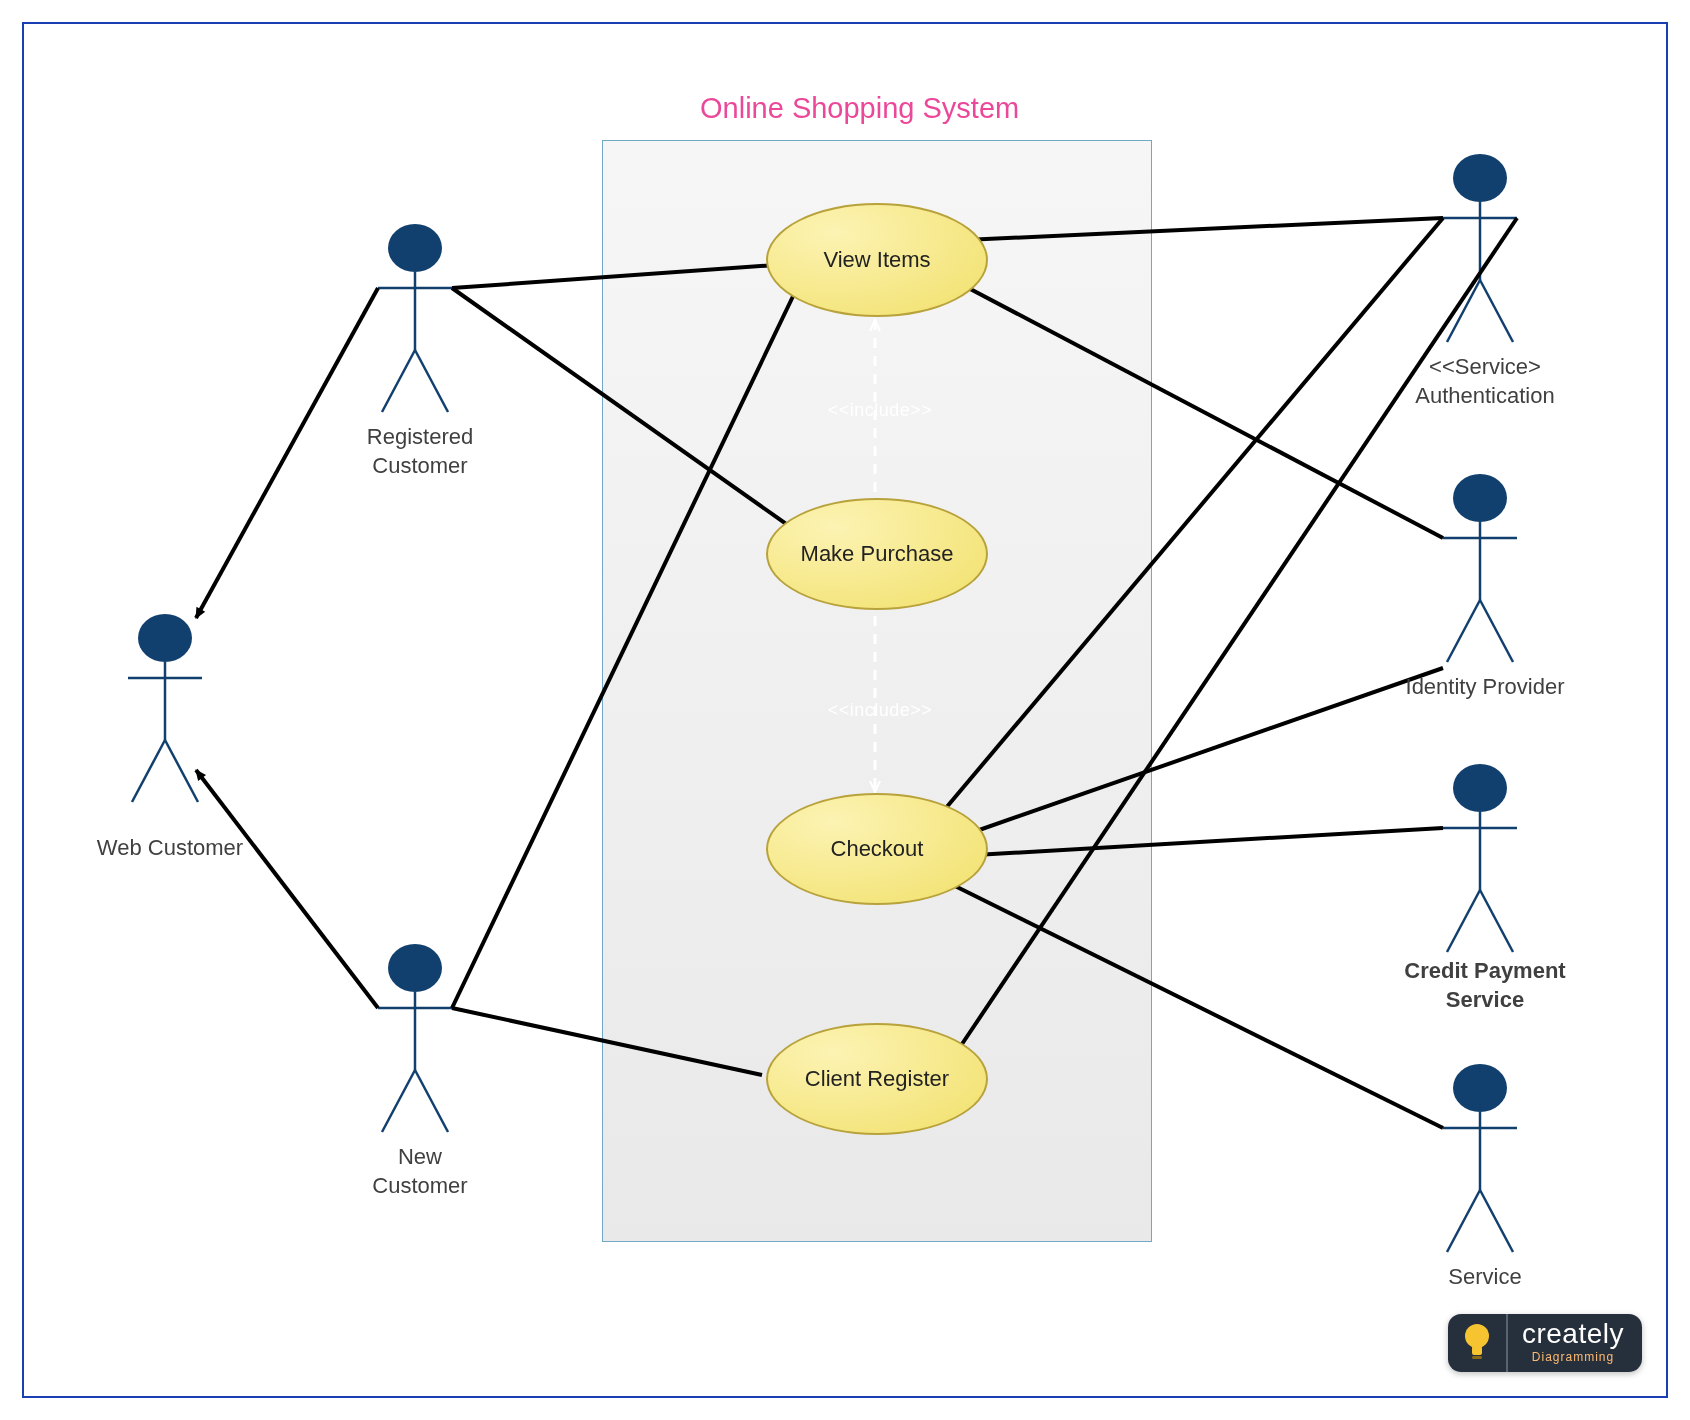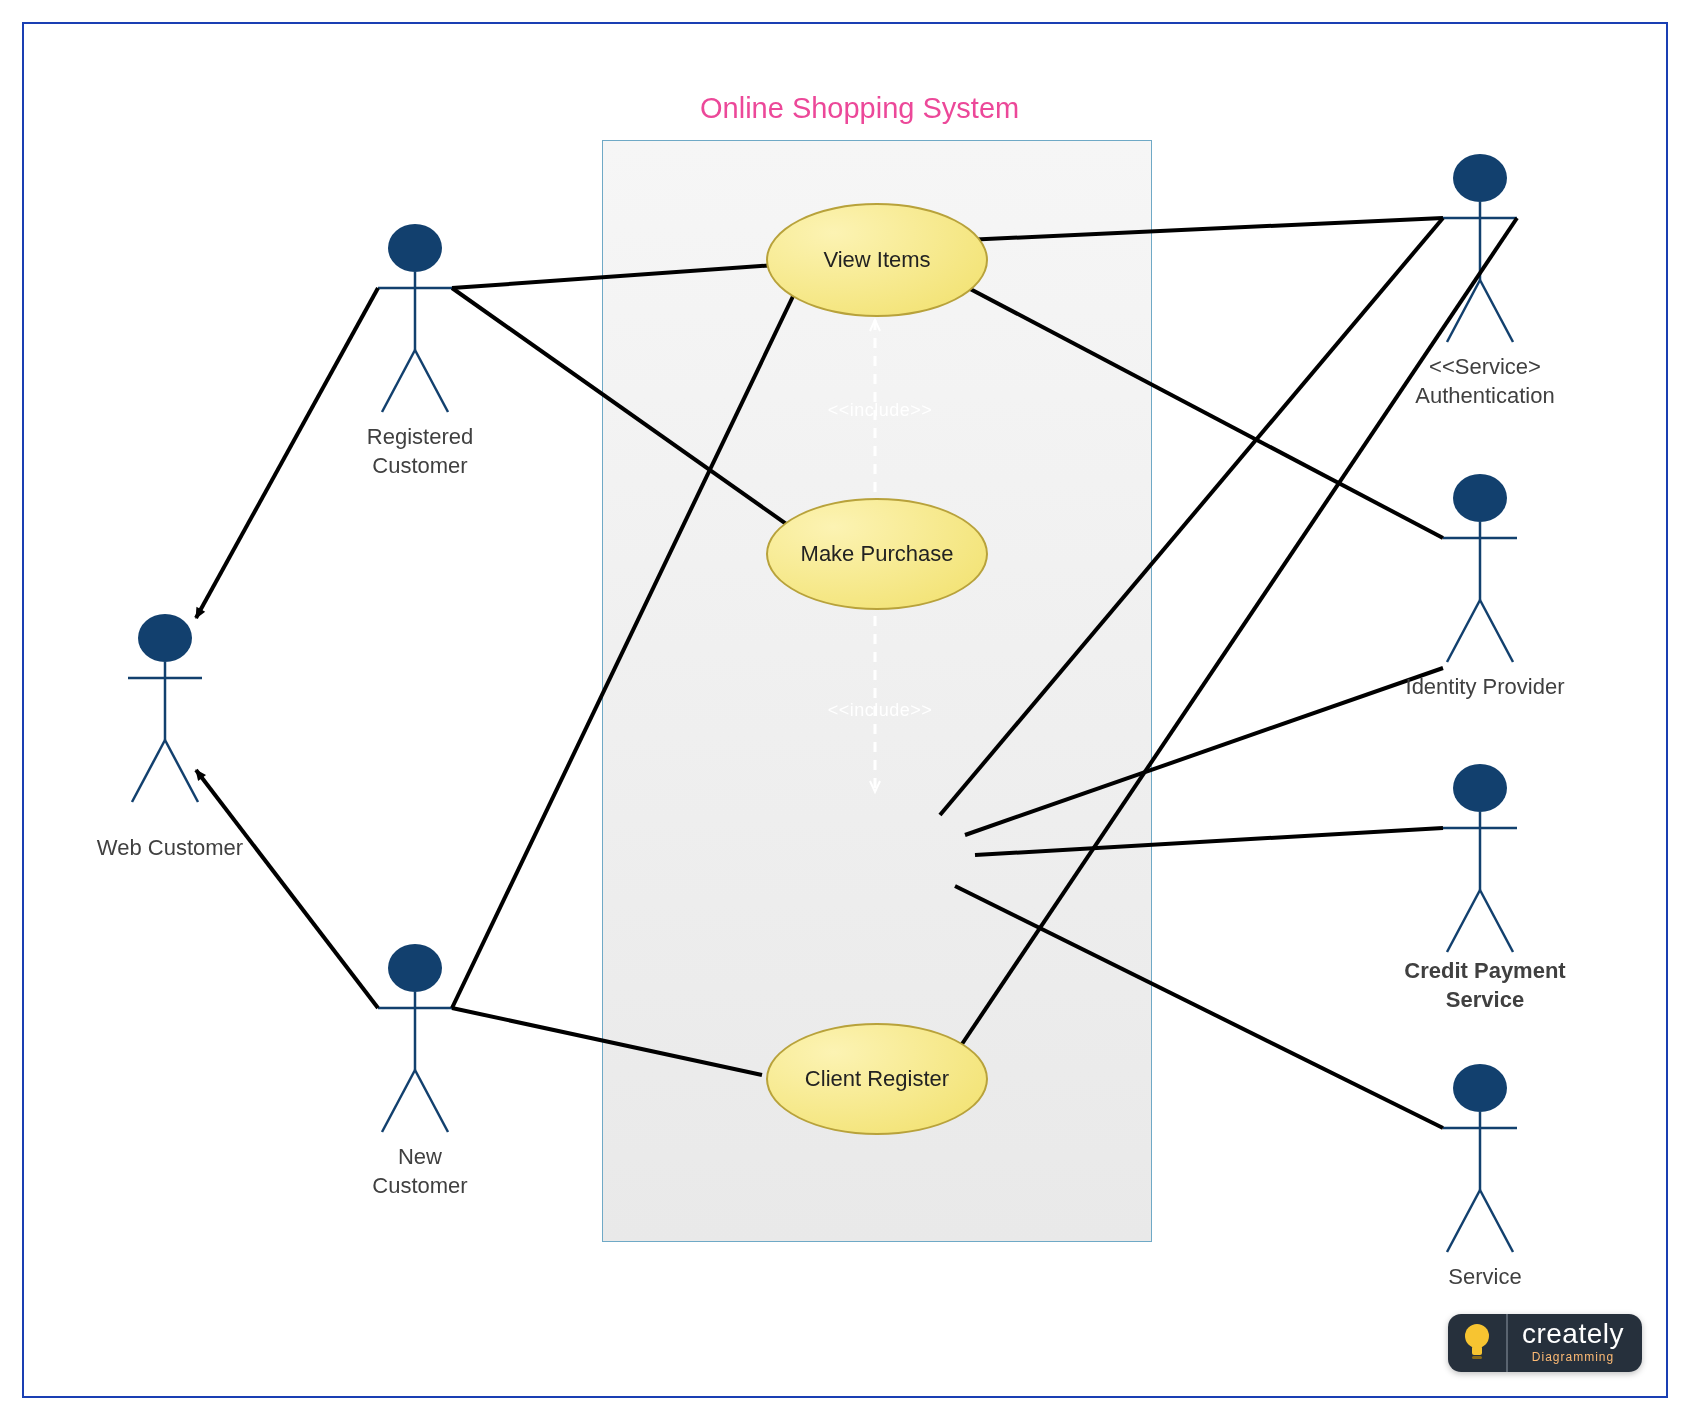--- a/index.html
+++ b/index.html
@@ -112,20 +112,23 @@
     <line x1="875" y1="510" x2="875" y2="320" stroke="#fff" stroke-width="3" stroke-dasharray="10 8" marker-end="url(#openarrow)"></line>
     <line x1="875" y1="598" x2="875" y2="792" stroke="#fff" stroke-width="3" stroke-dasharray="10 8" marker-end="url(#openarrow)"></line>
   </svg>
 
   <div class="usecase" style="left:766px;top:203px;width:218px;height:110px;">
     <span>View Items</span>
   </div>
   <div class="usecase" style="left:766px;top:498px;width:218px;height:108px;">
     <span>Make Purchase</span>
   </div>
+  <div class="usecase" style="left:766px;top:793px;width:218px;height:108px;">
+    <span>Checkout</span>
+  </div>
   <div class="usecase" style="left:766px;top:1023px;width:218px;height:108px;">
     <span>Client Register</span>
   </div>
 
   <div class="include-label" style="left:820px;top:400px;width:120px;">&lt;&lt;include&gt;&gt;</div>
   <div class="include-label" style="left:820px;top:700px;width:120px;">&lt;&lt;include&gt;&gt;</div>
 
   <div class="actor-label" style="left:70px;top:810px;width:200px;margin-top:24px;">Web Customer</div>
   <div class="actor-label" style="left:320px;top:423px;width:200px;white-space:pre-line;">Registered
 Customer</div>

